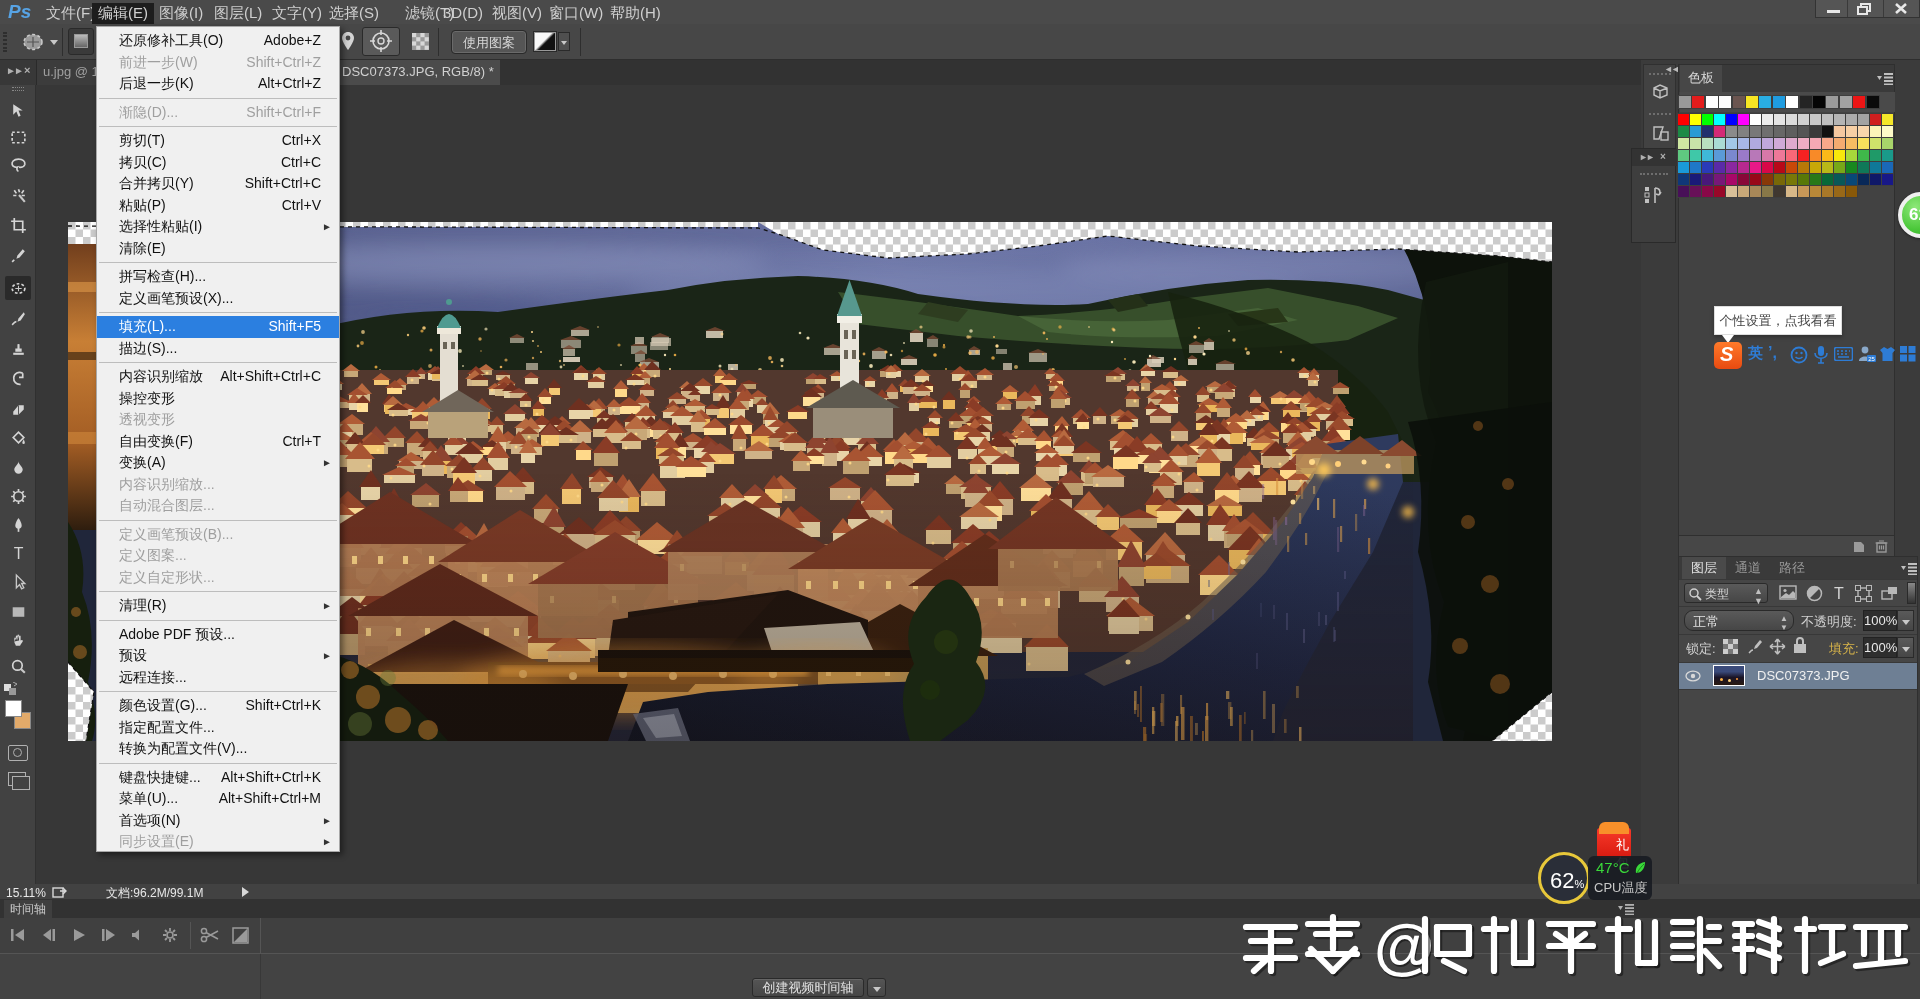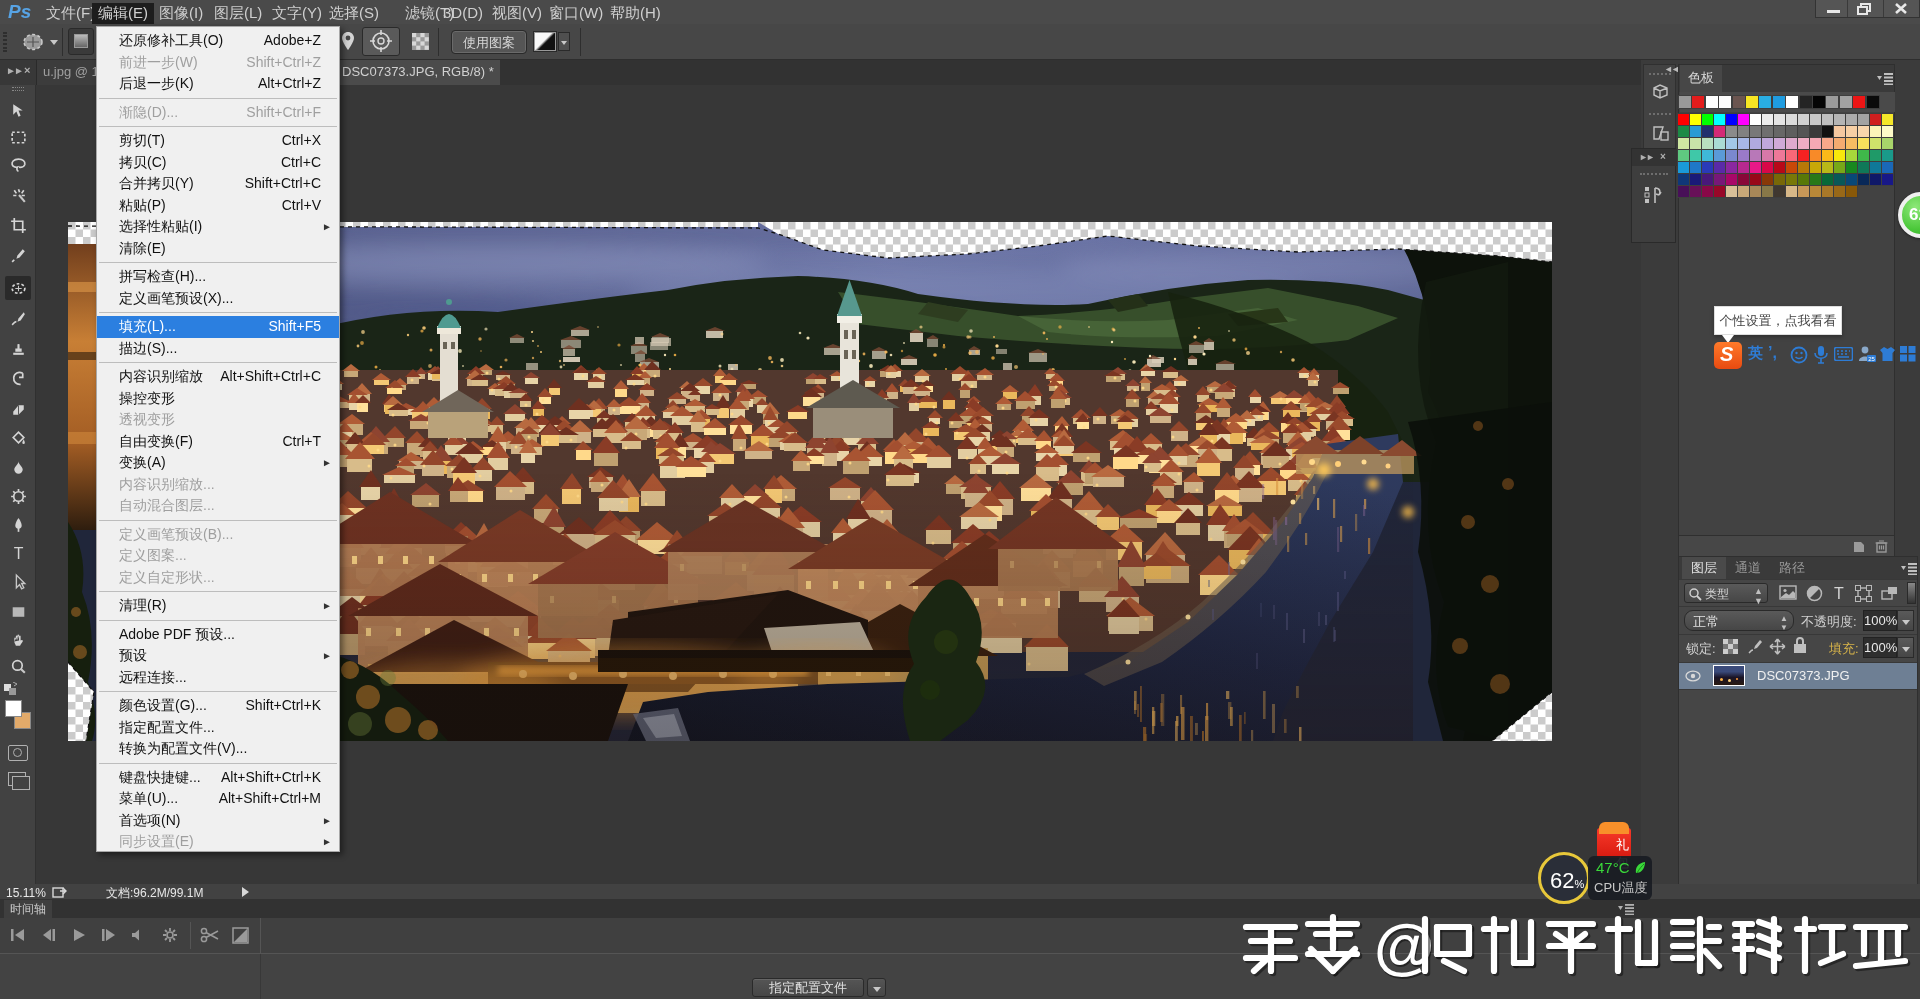--- a/index.html
+++ b/index.html
@@ -2675,21 +2675,21 @@
       <path d="M6 5.5 L18 12 M6 10.5 L18 4" stroke="#9a9a9a" stroke-width="1.5"></path>
     </svg>
  <svg class="abs" style="left:232px;top:9px" width="17" height="17">
       <rect x="1" y="1" width="15" height="15" fill="none" stroke="#9a9a9a" stroke-width="1.5"></rect>
       <path d="M15 2 L2 15 L15 15 Z" fill="#9a9a9a"></path>
     </svg>
  <div class="abs" style="left:260px;top:0px;width:1px;height:35px;background:#555"></div>
 </div>
 <div class="abs" id="tlbottom">
  <div class="abs" style="left:260px;top:0;width:1px;height:46px;background:#383838"></div>
- <div class="abs" style="left:752px;top:24px;width:112px;height:19px;background:linear-gradient(180deg,#555,#464646);border:1px solid #2a2a2a;border-radius:3px;color:#e0e0e0;font-size:13px;text-align:center;line-height:18px;box-shadow:inset 0 1px 0 #666">指定配置文件</div>
+ <div class="abs" style="left:752px;top:24px;width:112px;height:19px;background:linear-gradient(180deg,#555,#464646);border:1px solid #2a2a2a;border-radius:3px;color:#e0e0e0;font-size:13px;text-align:center;line-height:18px;box-shadow:inset 0 1px 0 #666">创建视频时间轴</div>
  <div class="abs" style="left:867px;top:24px;width:19px;height:19px;background:linear-gradient(180deg,#555,#464646);border:1px solid #2a2a2a;border-radius:3px">
       <div class="abs" style="left:5px;top:8px;border-left:4.5px solid transparent;border-right:4.5px solid transparent;border-top:5px solid #c8c8c8"></div>
     </div>
 </div>
 
 <div class="abs" style="left:1538px;top:852px;width:52px;height:52px;border-radius:50%;background:#2a2e38;border:3px solid #e8c83a">
  <span style="position:absolute;left:9px;top:13px;color:#fff;font-size:22px">62<span style="font-size:11px">%</span></span>
 </div>
 <div class="abs" style="left:1597px;top:828px;width:34px;height:30px;background:linear-gradient(180deg,#f83a2a,#d81a10);border-radius:3px">
  <div class="abs" style="left:2px;top:-6px;width:30px;height:12px;background:#f8902a;border-radius:6px 6px 0 0"></div>

